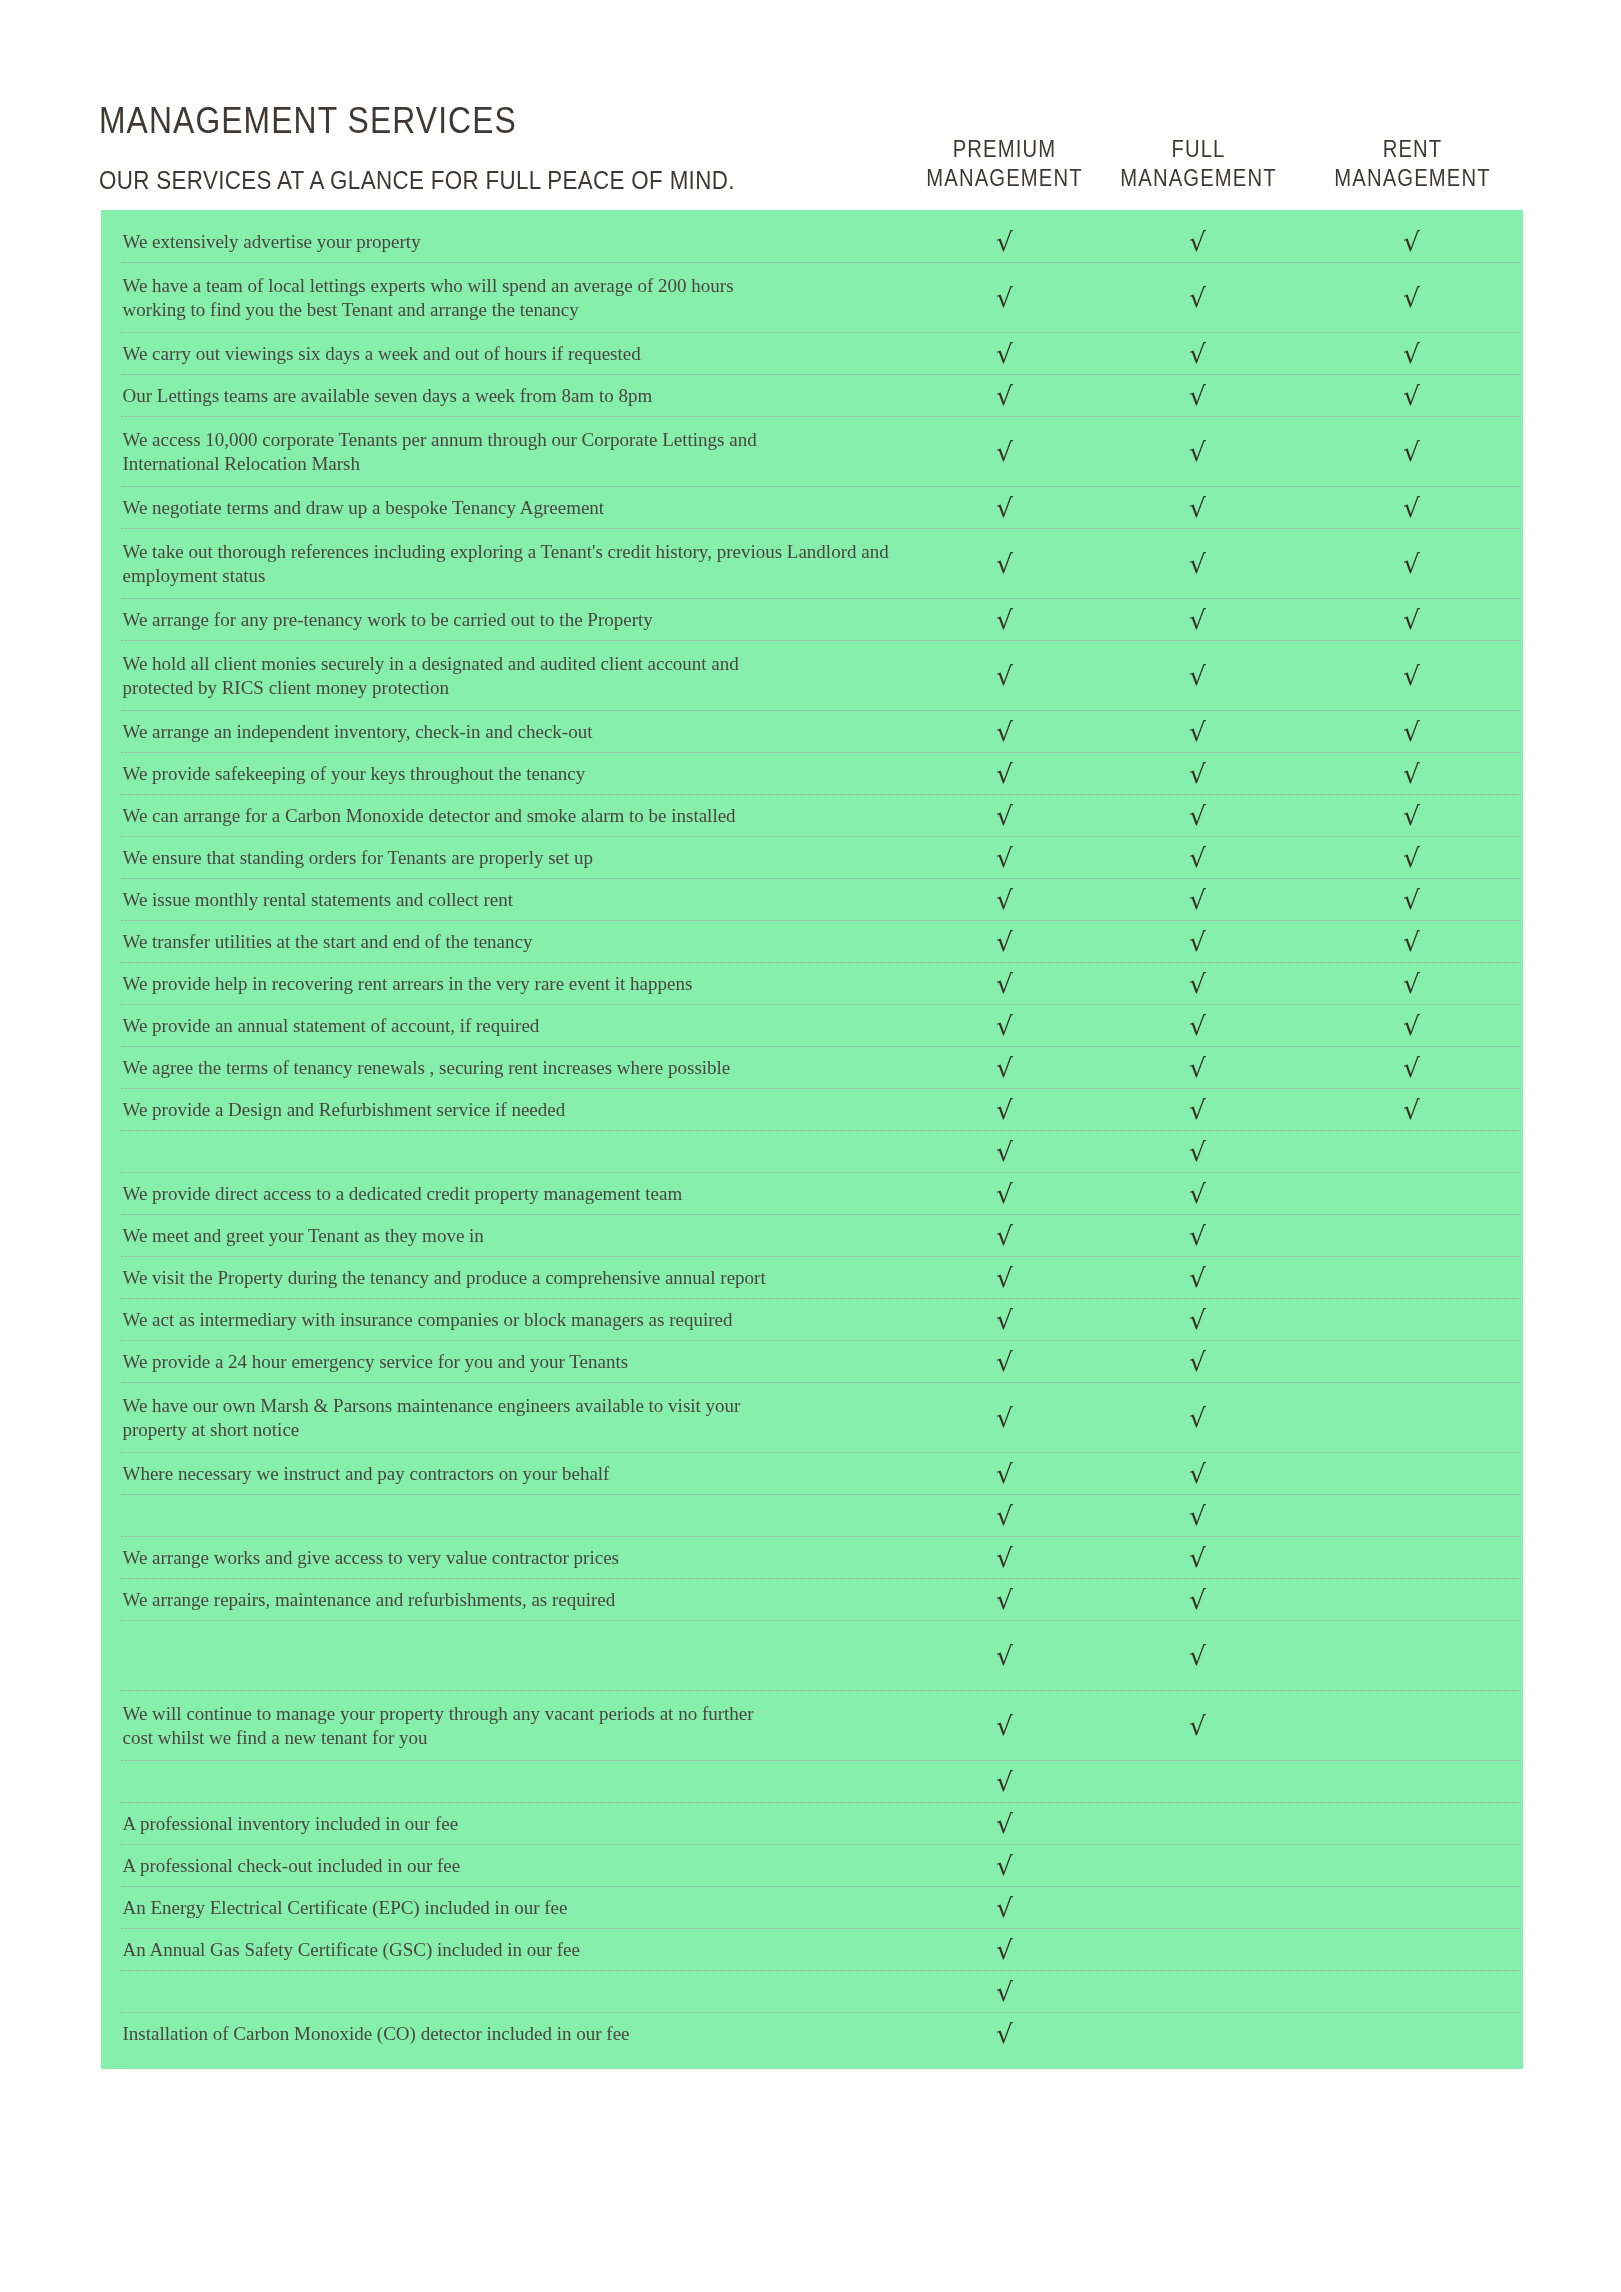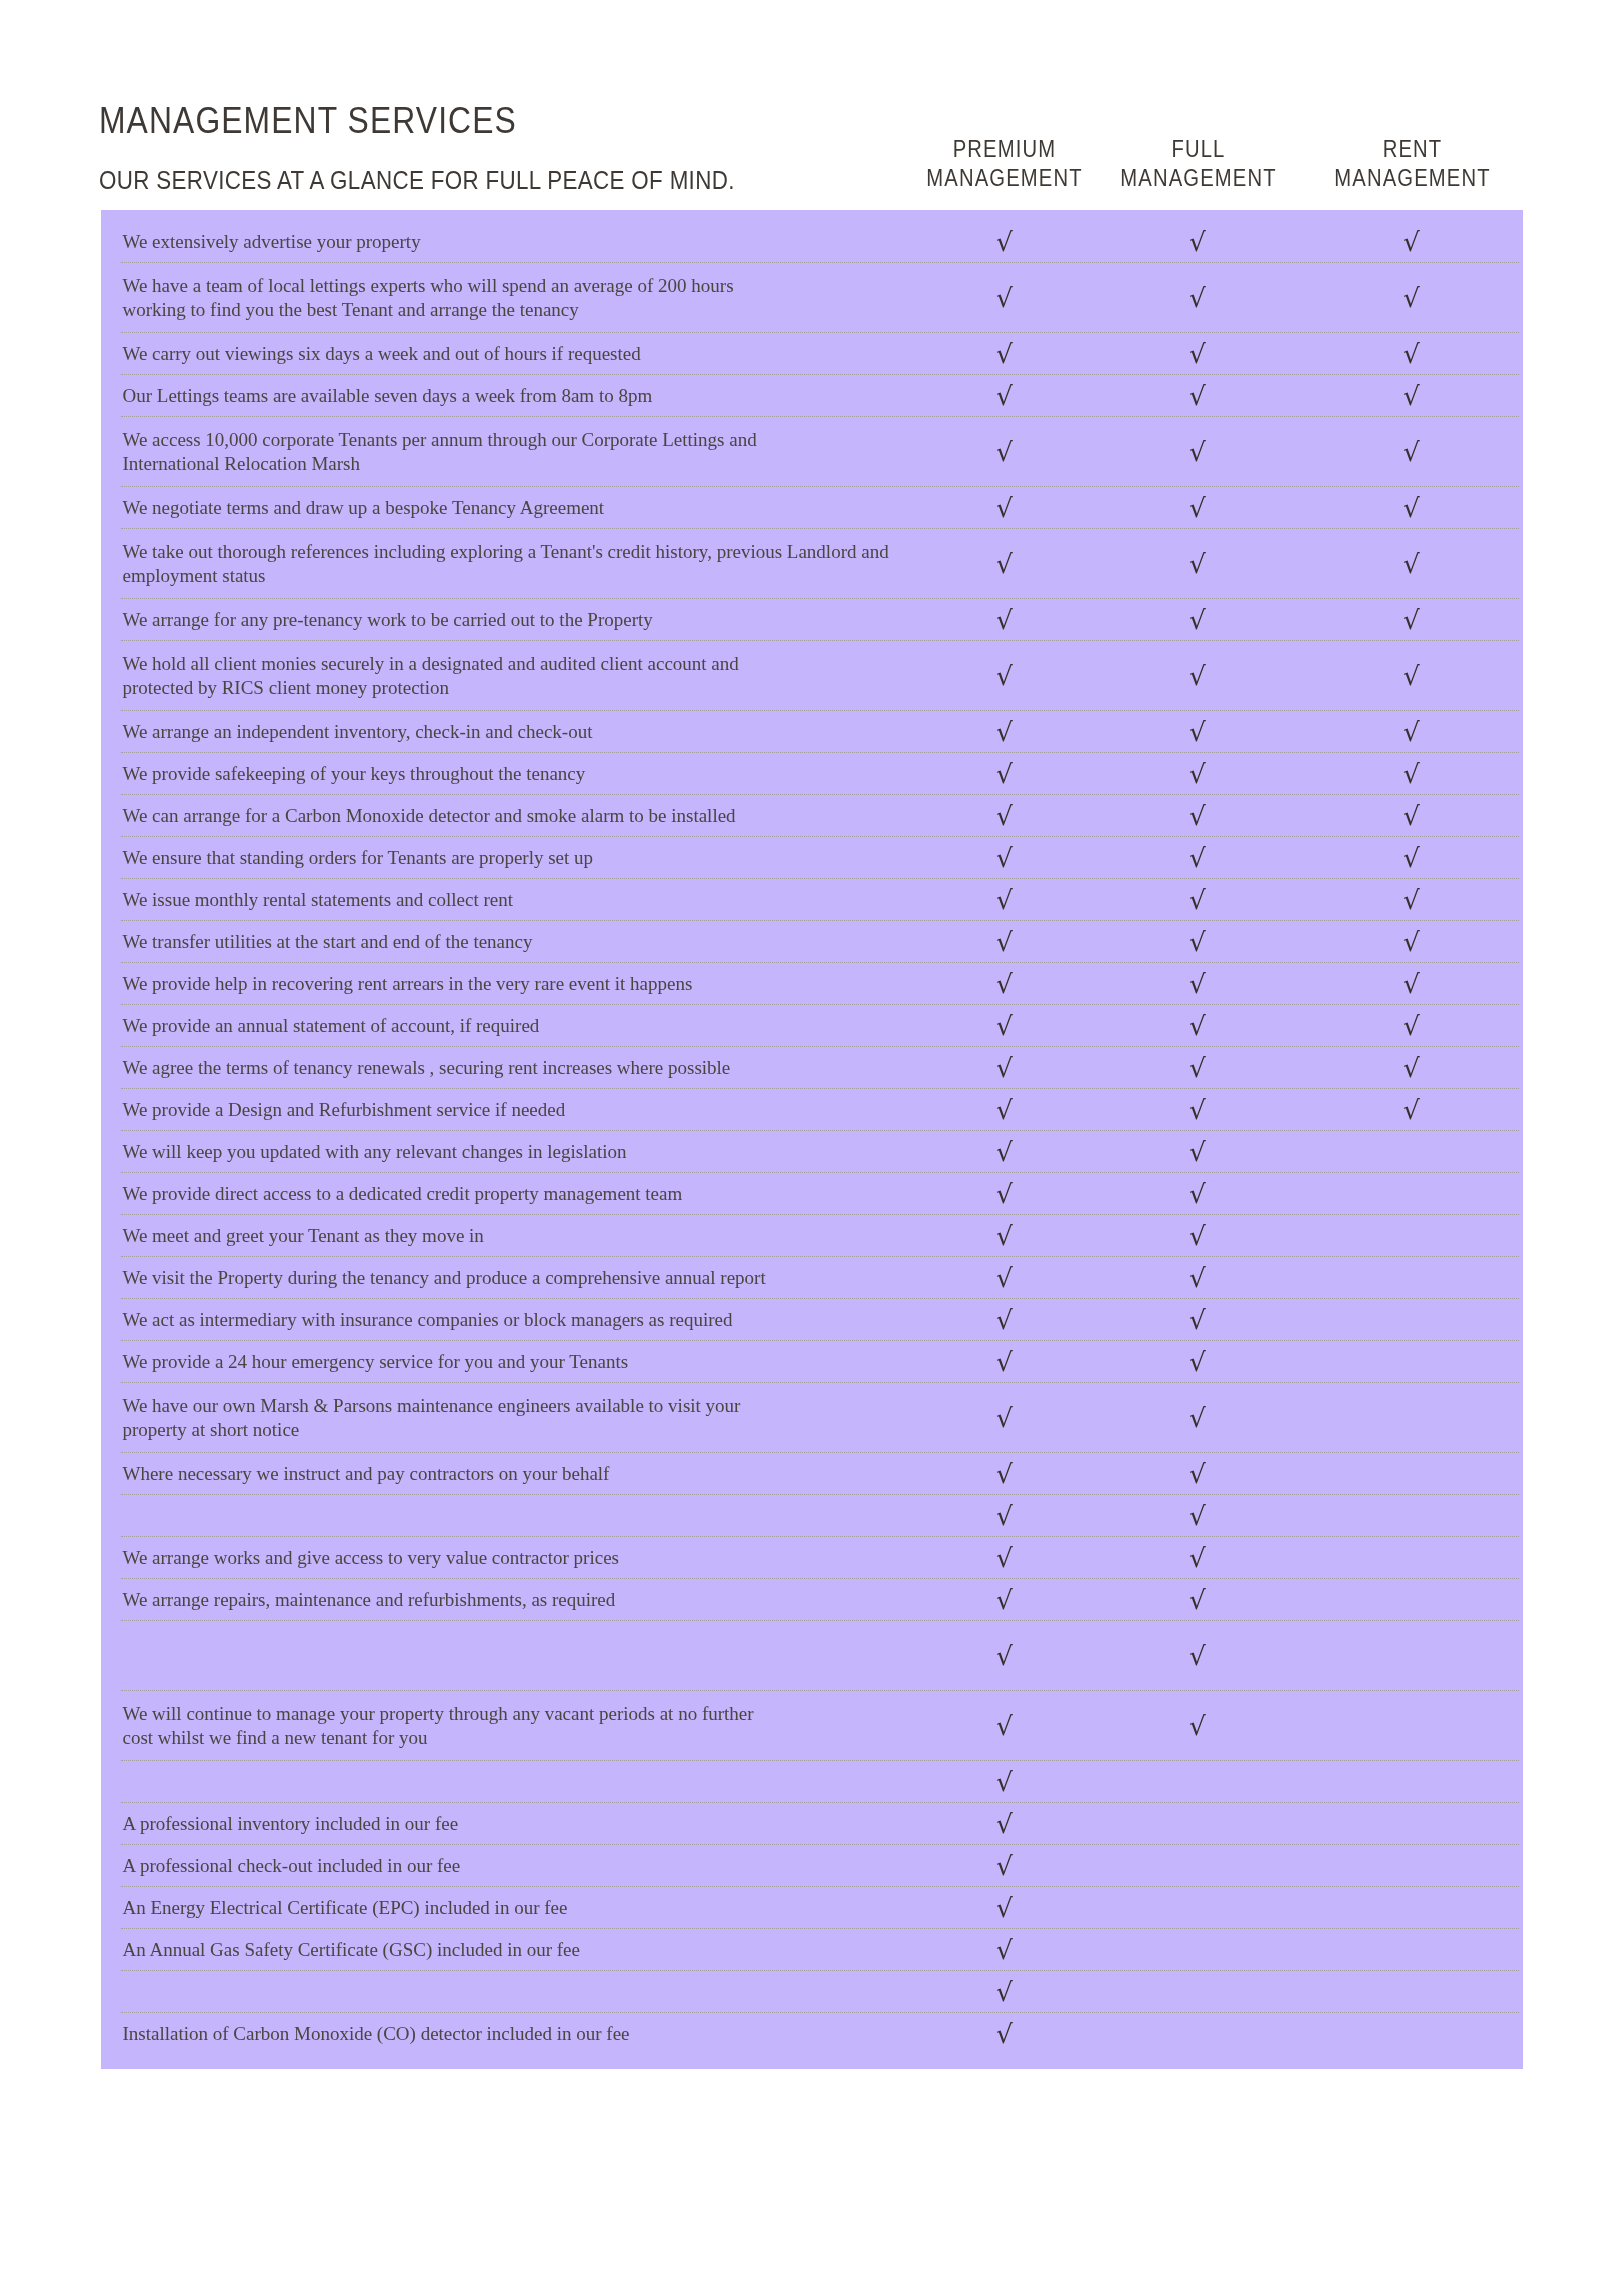--- a/index.html
+++ b/index.html
@@ -56,21 +56,21 @@
   }
   .col-header.premium { left: 879px; }
   .col-header.full    { left: 1073px; }
   .col-header.rent    { left: 1287px; }
 
   .services-table {
     position: absolute;
     left: 101px;
     top: 210px;
     width: 1422px;
-    background: #c4b5fd;
+    background: #86efac;
     padding-top: 10.7px;
     padding-bottom: 14.3px;
     box-sizing: border-box;
   }
 
   .row {
     position: relative;
     height: 42px;
     box-sizing: border-box;
   }
@@ -241,21 +241,20 @@
       <span class="check full">√</span>
       <span class="check rent">√</span>
     </div>
     <div class="row">
       <div class="row-label">We provide a Design and Refurbishment service if needed</div>
       <span class="check premium">√</span>
       <span class="check full">√</span>
       <span class="check rent">√</span>
     </div>
     <div class="row">
-      <div class="row-label">We will keep you updated with any relevant changes in legislation</div>
       <span class="check premium">√</span>
       <span class="check full">√</span>
     </div>
     <div class="row">
       <div class="row-label">We provide direct access to a dedicated credit property management team</div>
       <span class="check premium">√</span>
       <span class="check full">√</span>
     </div>
     <div class="row">
       <div class="row-label">We meet and greet your Tenant as they move in</div>

